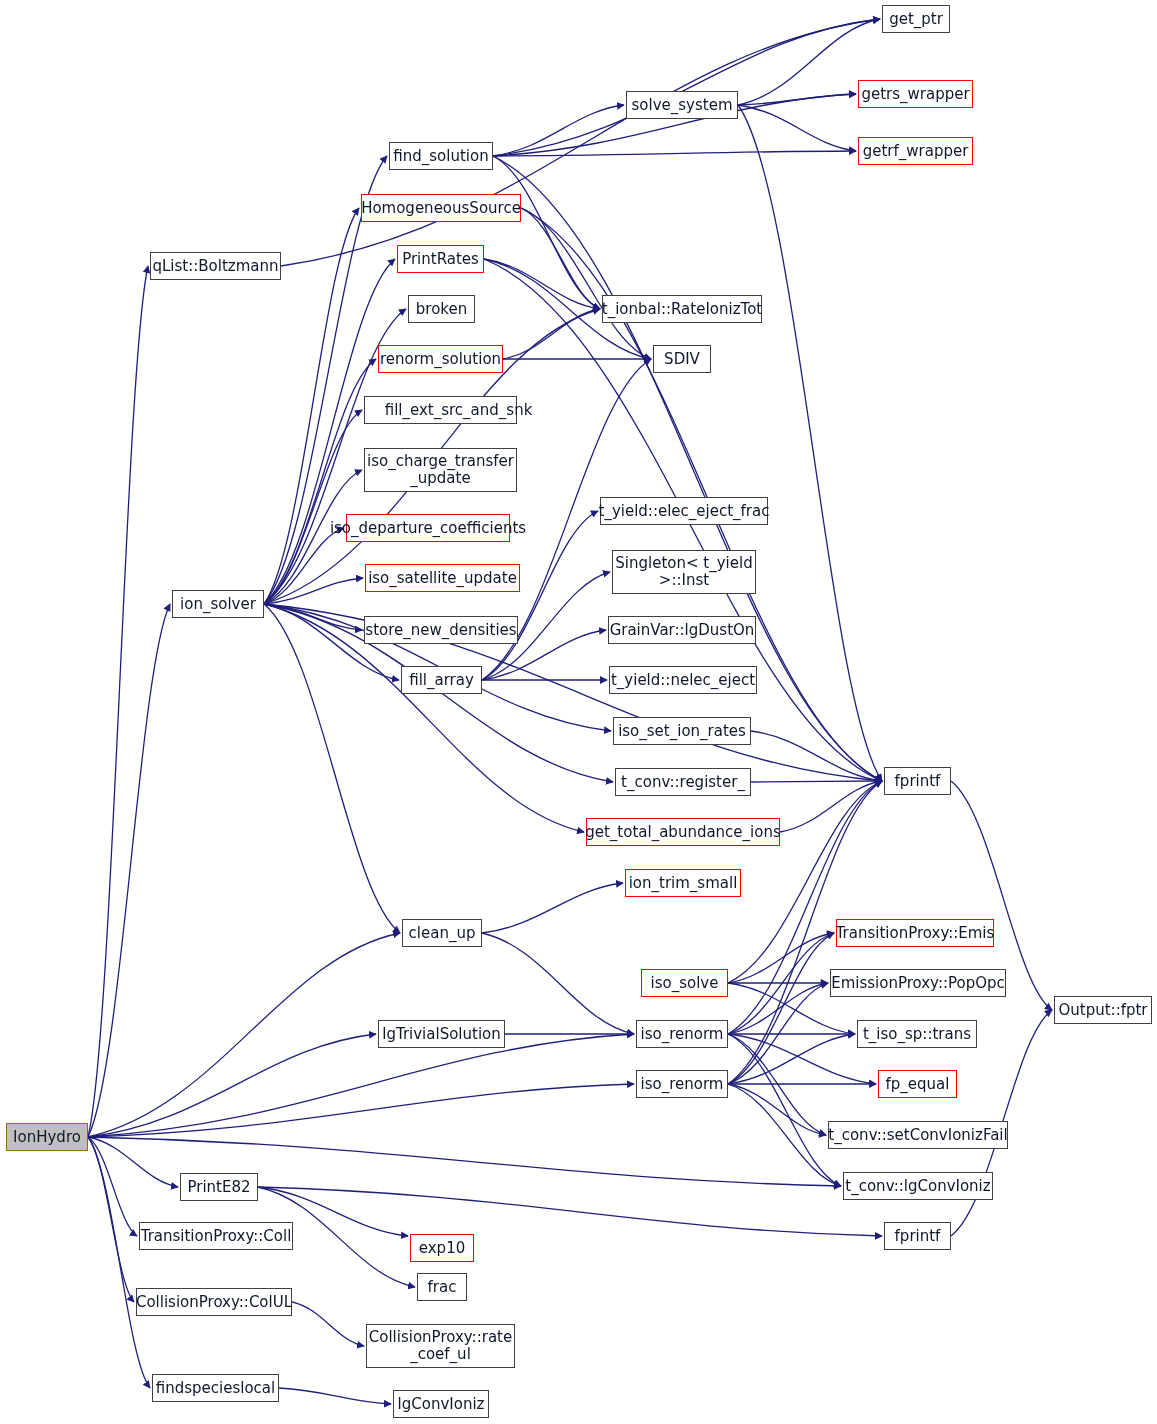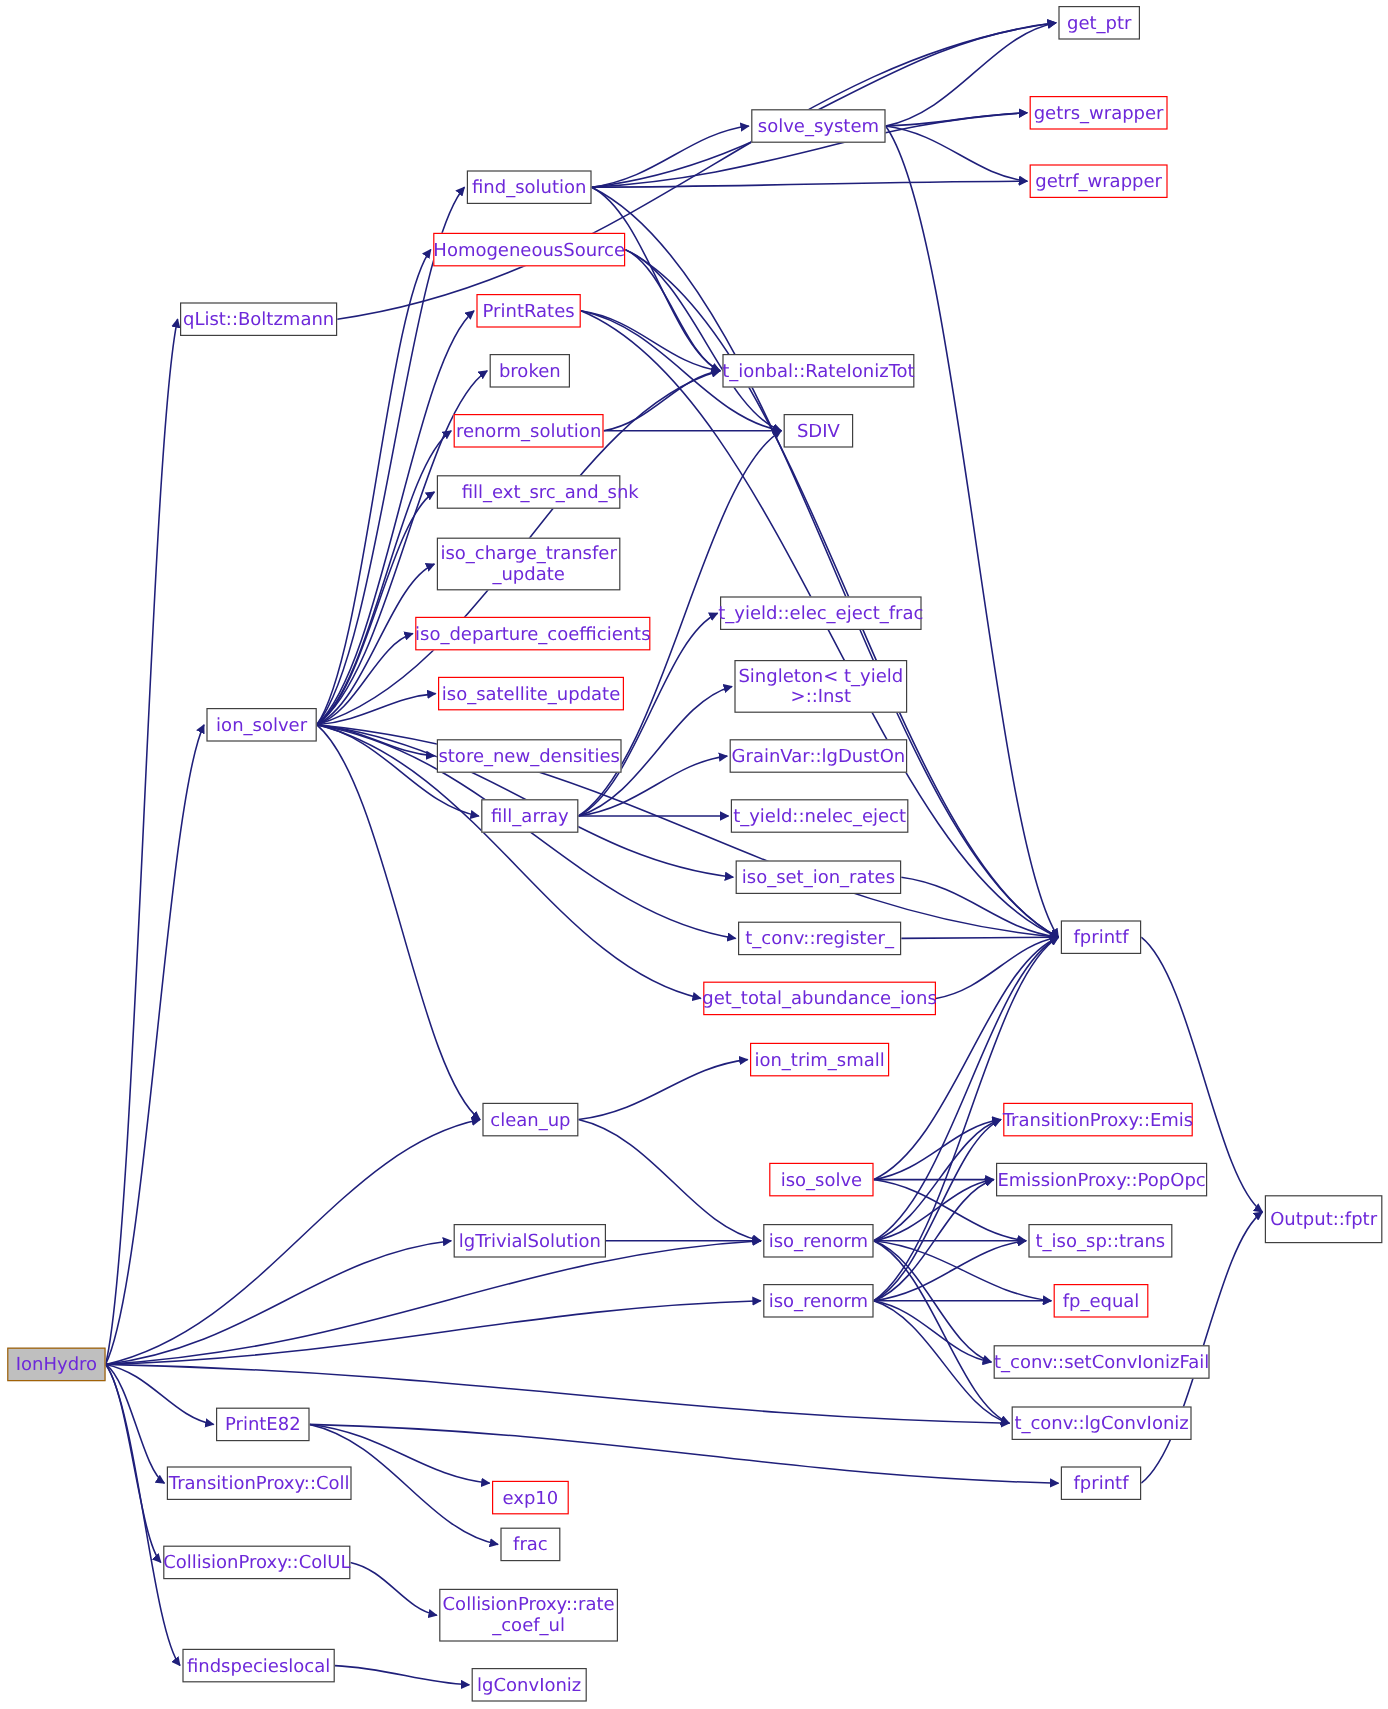--- a/index.html
+++ b/index.html
@@ -1,21 +1,21 @@
 <!DOCTYPE html>
 <html><head>
 <meta charset="utf-8">
 <style>
   html,body{margin:0;padding:0;background:#ffffff;}
   #canvas{position:relative;width:1157px;height:1424px;background:#fff;
           font-family:"DejaVu Sans","Liberation Sans",sans-serif;}
   svg.edges{position:absolute;left:0;top:0;width:1157px;height:1424px;pointer-events:none;}
   .node{position:absolute;box-sizing:border-box;display:flex;align-items:center;
         justify-content:center;text-align:center;background:#ffffff;
-        border:1px solid #404040;font-size:15px;color:#6d28d9;line-height:1.12;
+        border:1px solid #404040;font-size:15px;color:#0f172a;line-height:1.12;
         white-space:pre-line;}
   .node.red{border:1px solid #ff0000;}
   .node.current{background:#bfbfbf;border:1px solid #a16207;text-align:center;}
 </style>
 </head>
 <body>
 
 <div id="canvas">
   <svg class="edges" id="edge-layer" viewBox="0 0 1157 1424" xmlns="http://www.w3.org/2000/svg">
     <defs>
@@ -114,21 +114,21 @@
       <div class="node" style="left: 150px; top: 252px; width: 131px; height: 28px;">qList::Boltzmann</div>
       <div class="node" style="left: 172px; top: 590px; width: 92px; height: 28px;">ion_solver</div>
       <div class="node" style="left: 389px; top: 142px; width: 104px; height: 28px;">find_solution</div>
       <div class="node red" style="left: 361px; top: 194px; width: 160px; height: 28px;">HomogeneousSource</div>
       <div class="node red" style="left: 397px; top: 245px; width: 87px; height: 28px;">PrintRates</div>
       <div class="node" style="left: 408px; top: 295px; width: 67px; height: 28px;">broken</div>
       <div class="node red" style="left: 378px; top: 345px; width: 125px; height: 28px;">renorm_solution</div>
       <div class="node" style="left: 364px; top: 396px; width: 153px; height: 28px; padding-left: 36px;">fill_ext_src_and_snk</div>
       <div class="node" style="left: 364px; top: 448px; width: 153px; height: 44px;">iso_charge_transfer
 _update</div>
-      <div class="node red" style="left: 346px; top: 514px; width: 196px; height: 28px; text-align: right;">iso_departure_coefficients</div>
+      <div class="node red" style="left: 346px; top: 514px; width: 164px; height: 28px; text-align: right;">iso_departure_coefficients</div>
       <div class="node red" style="left: 365px; top: 564px; width: 155px; height: 28px;">iso_satellite_update</div>
       <div class="node" style="left: 364px; top: 616px; width: 154px; height: 28px;">store_new_densities</div>
       <div class="node" style="left: 401px; top: 666px; width: 81px; height: 28px;">fill_array</div>
       <div class="node" style="left: 613px; top: 717px; width: 138px; height: 28px;">iso_set_ion_rates</div>
       <div class="node" style="left: 615px; top: 768px; width: 136px; height: 28px;">t_conv::register_</div>
       <div class="node red" style="left: 586px; top: 818px; width: 194px; height: 28px;">get_total_abundance_ions</div>
       <div class="node red" style="left: 625px; top: 869px; width: 116px; height: 28px;">ion_trim_small</div>
       <div class="node" style="left: 402px; top: 919px; width: 80px; height: 28px;">clean_up</div>
       <div class="node" style="left: 378px; top: 1020px; width: 127px; height: 28px;">lgTrivialSolution</div>
       <div class="node red" style="left: 641px; top: 969px; width: 87px; height: 28px;">iso_solve</div>
@@ -146,21 +146,21 @@
       <div class="node red" style="left: 858px; top: 80px; width: 115px; height: 28px;">getrs_wrapper</div>
       <div class="node red" style="left: 858px; top: 137px; width: 115px; height: 28px;">getrf_wrapper</div>
       <div class="node" style="left: 884px; top: 767px; width: 67px; height: 28px;">fprintf</div>
       <div class="node red" style="left: 836px; top: 919px; width: 158px; height: 28px;">TransitionProxy::Emis</div>
       <div class="node" style="left: 830px; top: 969px; width: 176px; height: 28px;">EmissionProxy::PopOpc</div>
       <div class="node" style="left: 857px; top: 1020px; width: 120px; height: 28px;">t_iso_sp::trans</div>
       <div class="node red" style="left: 878px; top: 1070px; width: 79px; height: 28px;">fp_equal</div>
       <div class="node" style="left: 828px; top: 1121px; width: 180px; height: 28px;">t_conv::setConvIonizFail</div>
       <div class="node" style="left: 843px; top: 1172px; width: 150px; height: 28px;">t_conv::lgConvIoniz</div>
       <div class="node" style="left: 884px; top: 1222px; width: 67px; height: 28px;">fprintf</div>
-      <div class="node" style="left: 1054px; top: 996px; width: 98px; height: 40px;">Output::fptr</div>
+      <div class="node" style="left: 1054px; top: 996px; width: 98px; height: 28px;">Output::fptr</div>
       <div class="node" style="left: 180px; top: 1173px; width: 78px; height: 28px;">PrintE82</div>
       <div class="node" style="left: 139px; top: 1222px; width: 154px; height: 28px;">TransitionProxy::Coll</div>
       <div class="node" style="left: 136px; top: 1288px; width: 156px; height: 28px;">CollisionProxy::ColUL</div>
       <div class="node" style="left: 152px; top: 1374px; width: 127px; height: 28px;">findspecieslocal</div>
       <div class="node red" style="left: 410px; top: 1222px; width: 64px; height: 28px; margin-top: 12px;">exp10</div>
       <div class="node" style="left: 417px; top: 1273px; width: 50px; height: 28px;">frac</div>
       <div class="node" style="left: 366px; top: 1324px; width: 149px; height: 44px;">CollisionProxy::rate
 _coef_ul</div>
       <div class="node" style="left: 393px; top: 1390px; width: 96px; height: 28px;">lgConvIoniz</div>
     </div>

